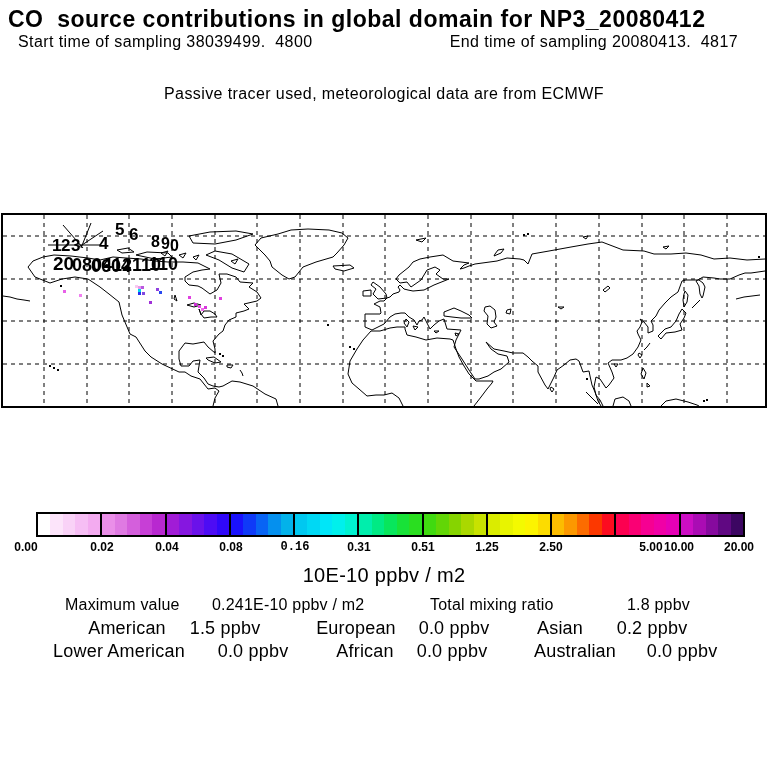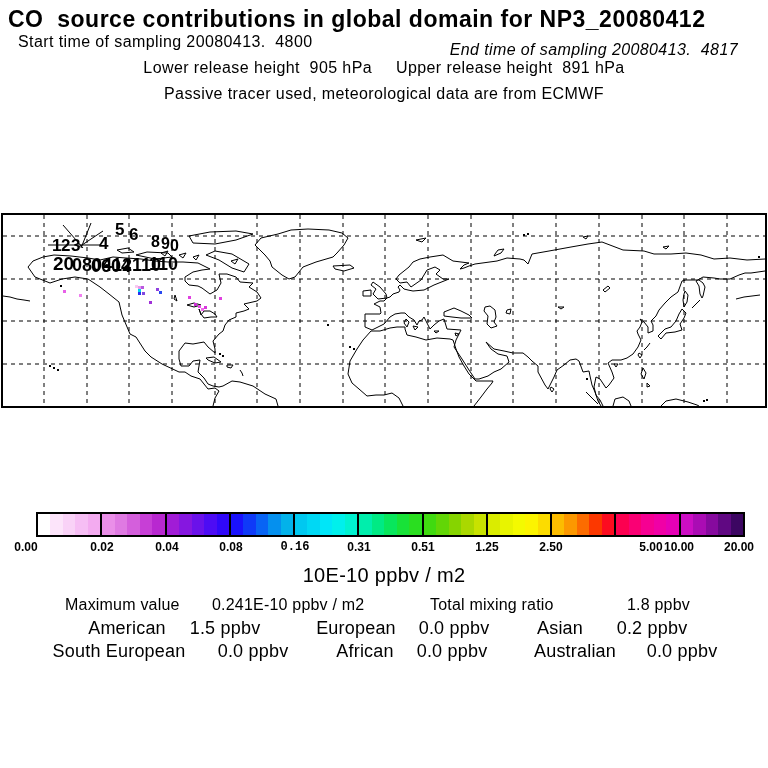--- a/index.html
+++ b/index.html
@@ -18,26 +18,22 @@
   .unit{position:absolute;top:564px;left:384px;transform:translateX(-50%);font-size:20px;letter-spacing:.3px;}
   .s1{position:absolute;top:596px;font-size:16px;letter-spacing:.2px;white-space:pre;}
   .reg{position:absolute;font-size:18px;letter-spacing:.2px;transform:translateX(-50%);white-space:pre;}
 </style>
 </head>
 <body>
 
 <div class="page">
 
   <div class="t title">CO  source contributions in global domain for NP3_20080412</div>
-  <div class="t sub" style="left:18px;top:33px;">Start time of sampling 20080413.  4800</div>
-  <div class="t sub" style="right:30px;top:41px;font-style:italic;">End time of sampling 20080413.  4817</div>
-  <div class="row-center sub" style="top:59px;">
-    <span class="t" style="position:static">Lower release height  905 hPa</span>
-    <span class="t" style="position:static">Upper release height  891 hPa</span>
-  </div>
+  <div class="t sub" style="left:18px;top:33px;">Start time of sampling 38039499.  4800</div>
+  <div class="t sub" style="right:30px;top:33px;">End time of sampling 20080413.  4817</div>
   <div class="row-center sub" style="top:85px;">
     <span class="t" style="position:static">Passive tracer used, meteorological data are from ECMWF</span>
   </div>
 
   <div class="map">
     <svg id="mapsvg" viewBox="0 0 762 191" width="762" height="191" preserveAspectRatio="none">
         <polyline points="41,0 41,191" fill="none" stroke="#000" stroke-width="1" stroke-dasharray="4 4"></polyline>
         <polyline points="84,0 84,191" fill="none" stroke="#000" stroke-width="1" stroke-dasharray="4 4"></polyline>
         <polyline points="126,0 126,191" fill="none" stroke="#000" stroke-width="1" stroke-dasharray="4 4"></polyline>
         <polyline points="169,0 169,191" fill="none" stroke="#000" stroke-width="1" stroke-dasharray="4 4"></polyline>
@@ -196,20 +192,20 @@
   <div class="s1" style="left:430px;">Total mixing ratio</div>
   <div class="s1" style="left:627px;">1.8 ppbv</div>
 
   <div id="regions">
       <span class="reg" style="left: 127px; top: 618px;">American</span>
       <span class="reg" style="left: 225px; top: 618px;">1.5 ppbv</span>
       <span class="reg" style="left: 356px; top: 618px;">European</span>
       <span class="reg" style="left: 454px; top: 618px;">0.0 ppbv</span>
       <span class="reg" style="left: 560px; top: 618px;">Asian</span>
       <span class="reg" style="left: 652px; top: 618px;">0.2 ppbv</span>
-      <span class="reg" style="left: 119px; top: 641px;">South European</span>
+      <span class="reg" style="left: 119px; top: 641px;">Lower American</span>
       <span class="reg" style="left: 253px; top: 641px;">0.0 ppbv</span>
       <span class="reg" style="left: 365px; top: 641px;">African</span>
       <span class="reg" style="left: 452px; top: 641px;">0.0 ppbv</span>
       <span class="reg" style="left: 575px; top: 641px;">Australian</span>
       <span class="reg" style="left: 682px; top: 641px;">0.0 ppbv</span>
     </div>
 </div>
 
 </body></html>

